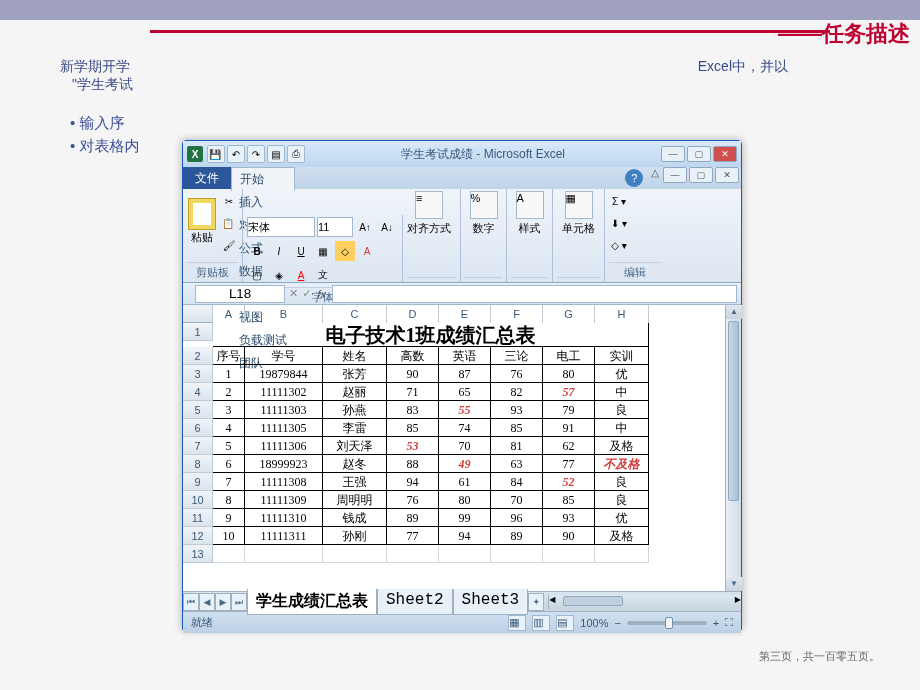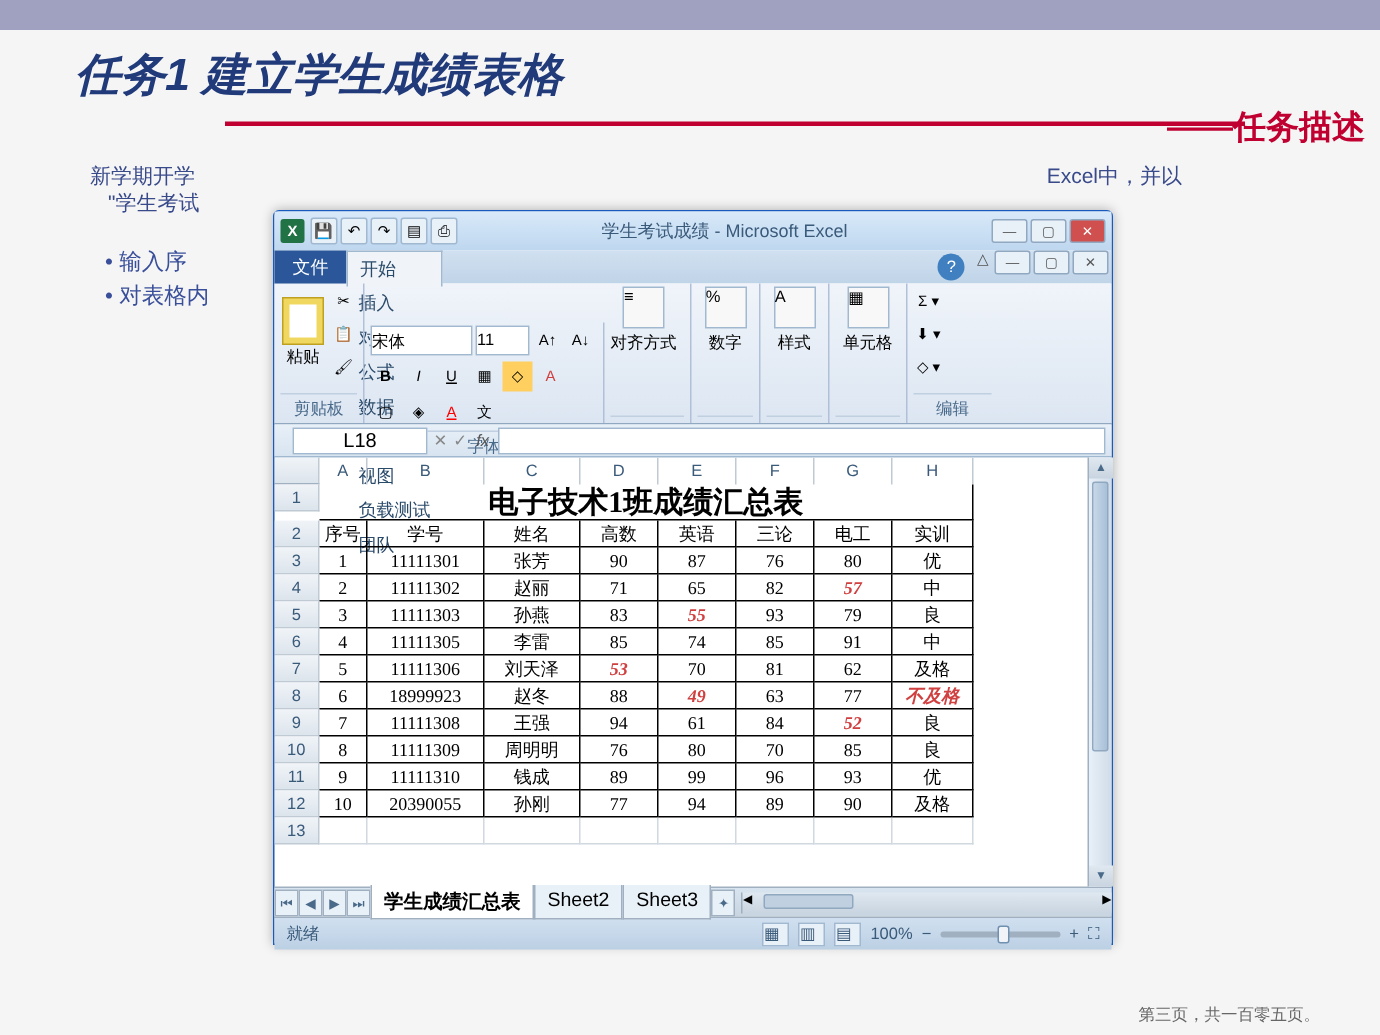--- a/index.html
+++ b/index.html
@@ -53,36 +53,35 @@
     .cell { border-right: 1px solid #000; border-bottom: 1px solid #000; height: 18px; line-height: 18px; text-align: center; font-size: 12px; font-family: "SimSun"; }
     .cell.title-cell { font-size: 20px; font-family: "KaiTi", "STKaiti", serif; font-weight: bold; height: 24px; line-height: 24px; }
     .row-flex { display: flex; }
     .red-italic { color: #d04040; font-style: italic; font-weight: bold; }
     .scrollbar-v { width: 16px; background: linear-gradient(90deg, #e8f0f8, #d0dce8); border-left: 1px solid #a0b0c0; position: relative; }
     .scroll-thumb { position: absolute; left: 2px; right: 2px; top: 16px; height: 180px; background: linear-gradient(90deg, #c8d8e8, #a8c0d8); border: 1px solid #90a8c0; border-radius: 2px; }
     .scroll-arrow { width: 16px; height: 14px; background: linear-gradient(#e0e8f0, #c8d4e0); font-size: 8px; text-align: center; line-height: 14px; color: #4a6a8a; position: absolute; left: 0; }
     .sheet-tabs { height: 20px; background: linear-gradient(#d8e4f0, #c8d4e0); display: flex; align-items: center; font-size: 11px; border-top: 1px solid #a0b0c0; }
     .nav-btns { display: flex; }
     .nav-btn { width: 16px; height: 18px; border: 1px solid #a0b0c0; background: #e8f0f8; font-size: 9px; text-align: center; line-height: 16px; color: #4a6a8a; }
-    .tab { padding: 2px 8px; border: 1px solid #a0b0c0; border-top: none; background: #e8f0f8; font-size: 13px; }
+    .tab { padding: 2px 8px; border: 1px solid #a0b0c0; border-top: none; background: #e8f0f8; font-size: 16px; font-family: Liberation Mono, monospace; }
     .tab.active { background: #fff; font-weight: bold; }
     .hscroll { flex: 1; height: 14px; background: linear-gradient(#e0e8f0, #c8d4e0); border-left: 1px solid #a0b0c0; margin-left: 4px; position: relative; }
     .statusbar { height: 22px; background: linear-gradient(#d0e0f0, #bcd0e4); border-top: 1px solid #a0b0c0; display: flex; align-items: center; font-size: 11px; padding: 0 8px; color: #3a5a7a; }
     .status-right { margin-left: auto; display: flex; align-items: center; gap: 6px; }
     .zoom-slider { width: 80px; height: 4px; background: #a0b0c0; position: relative; border-radius: 2px; }
     .zoom-thumb { position: absolute; left: 38px; top: -4px; width: 8px; height: 12px; background: #f0f4f8; border: 1px solid #7090b0; border-radius: 2px; }
     .view-btn { width: 18px; height: 16px; border: 1px solid #a0b8d0; background: #e8f0f8; }
-    .footer-note { position: absolute; bottom: 6px; right: 40px; font-size: 11px; color: #666; }
+    .footer-note { position: absolute; bottom: 26px; right: 40px; font-size: 11px; color: #666; }
   </style>
 </head>
 <body>
 
 <div class="bg-deco"></div>
 <div class="slide">
-  <div class="title">任务1  建立学生成绩表格</div>
   <div class="subtitle-line">
     <span class="subtitle"><span>——</span><span>任务描述</span></span>
   </div>
   <div class="desc">
     <span>新学期开学</span>
     <span style="display:inline-block; width:560px;"></span>
     <span>Excel中，并以</span><br>
     <span style="margin-left:12px;">"学生考试</span>
   </div>
   <div class="bullets">
@@ -256,21 +255,21 @@
             <div class="cell" style="width:64px;">姓名</div>
             <div class="cell" style="width:52px;">高数</div>
             <div class="cell" style="width:52px;">英语</div>
             <div class="cell" style="width:52px;">三论</div>
             <div class="cell" style="width:52px;">电工</div>
             <div class="cell" style="width:54px;">实训</div>
           </div>
           <div class="row-flex">
             <div class="row-h">3</div>
             <div class="cell" style="width:32px;">1</div>
-            <div class="cell" style="width:78px;">11111301</div>
+            <div class="cell" style="width:78px;">19879844</div>
             <div class="cell" style="width:64px;">张芳</div>
             <div class="cell" style="width:52px;">90</div>
             <div class="cell" style="width:52px;">87</div>
             <div class="cell" style="width:52px;">76</div>
             <div class="cell" style="width:52px;">80</div>
             <div class="cell" style="width:54px;">优</div>
           </div>
           <div class="row-flex">
             <div class="row-h">4</div>
             <div class="cell" style="width:32px;">2</div>
@@ -355,21 +354,21 @@
             <div class="cell" style="width:64px;">钱成</div>
             <div class="cell" style="width:52px;">89</div>
             <div class="cell" style="width:52px;">99</div>
             <div class="cell" style="width:52px;">96</div>
             <div class="cell" style="width:52px;">93</div>
             <div class="cell" style="width:54px;">优</div>
           </div>
           <div class="row-flex">
             <div class="row-h">12</div>
             <div class="cell" style="width:32px;">10</div>
-            <div class="cell" style="width:78px;">20390055</div>
+            <div class="cell" style="width:78px;">11111311</div>
             <div class="cell" style="width:64px;">孙刚</div>
             <div class="cell" style="width:52px;">77</div>
             <div class="cell" style="width:52px;">94</div>
             <div class="cell" style="width:52px;">89</div>
             <div class="cell" style="width:52px;">90</div>
             <div class="cell" style="width:54px;">及格</div>
           </div>
           <div class="row-flex">
             <div class="row-h">13</div>
             <div class="cell" style="width:32px;border-bottom:1px solid #d0d8e0;border-right:1px solid #d0d8e0;"></div>

